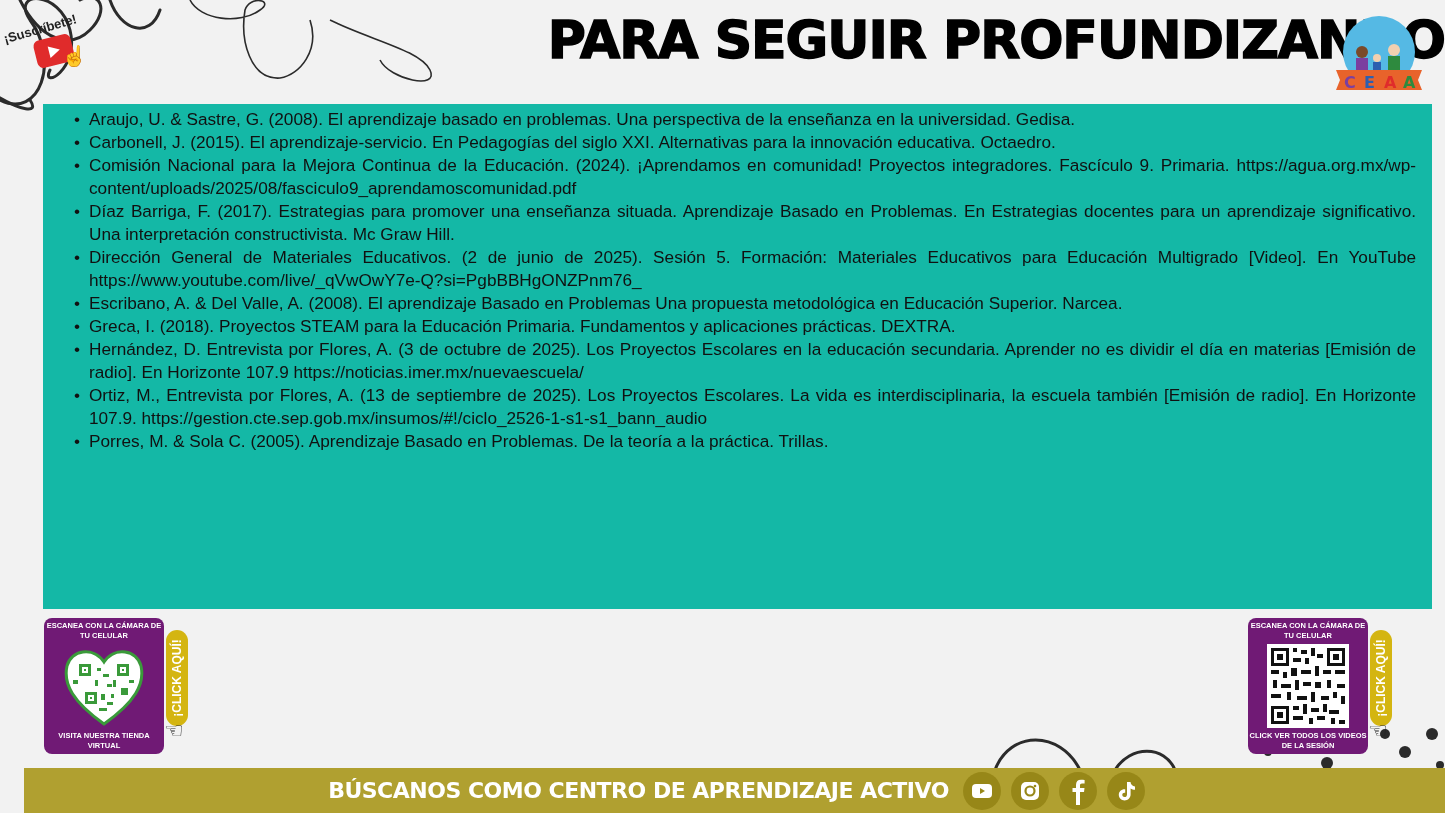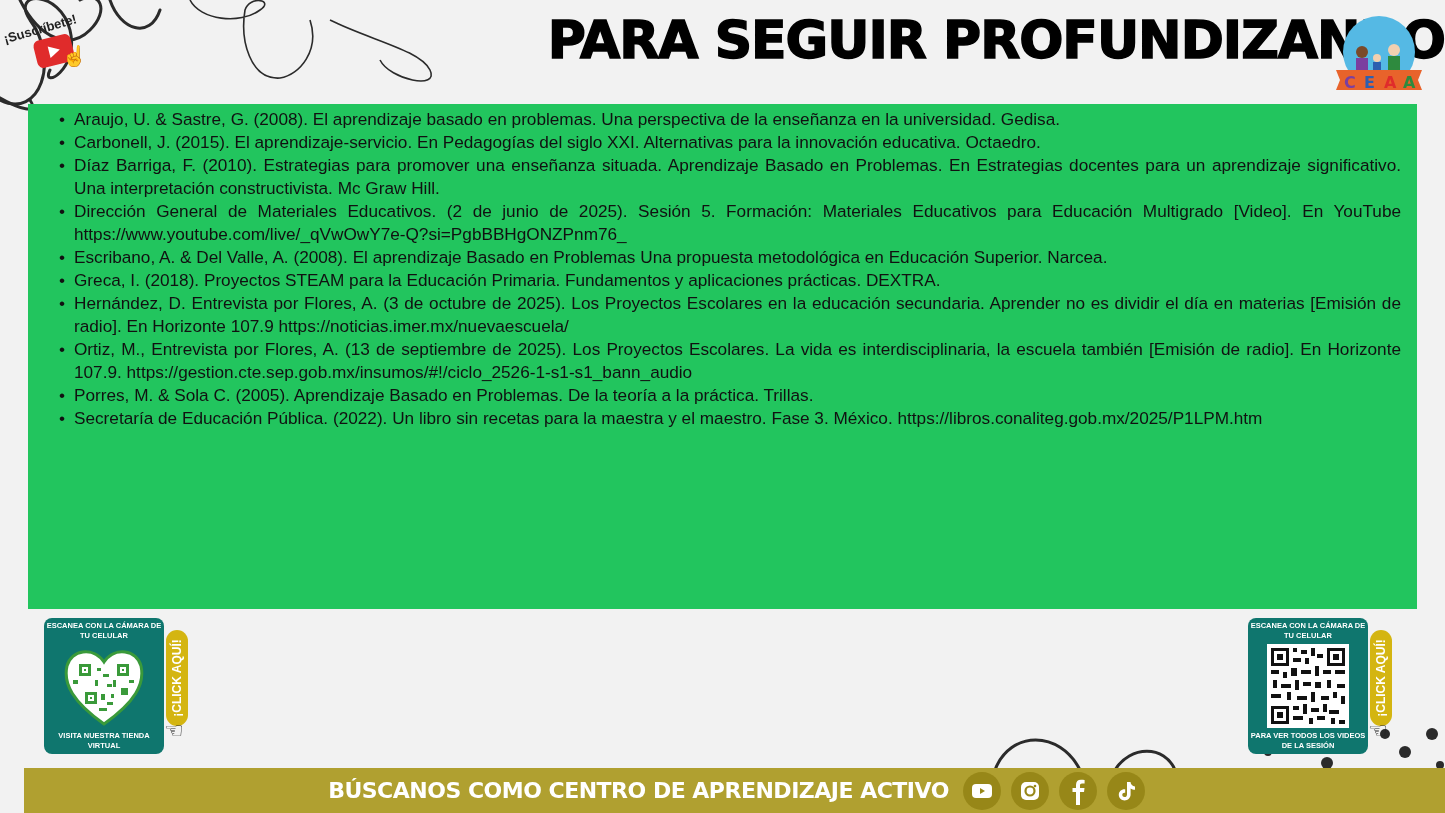--- a/index.html
+++ b/index.html
@@ -5,25 +5,25 @@
   * { box-sizing: border-box; margin: 0; padding: 0; }
   html, body { width: 1445px; height: 813px; overflow: hidden; }
   body { background: #f2f2f2; position: relative; font-family: "Liberation Sans", sans-serif; color: #111; }
   .doodles { position: absolute; left: 0; top: 0; width: 1445px; height: 813px; pointer-events: none; }
   .title { position: absolute; left: 0; right: 0; top: 10px; text-align: right; font-family: "DejaVu Sans", sans-serif; font-weight: 900; font-size: 52px; letter-spacing: -1px; color: #000; -webkit-text-stroke: 1.5px #000; }
   .subscribe { position: absolute; left: 2px; top: 18px; width: 100px; height: 60px; }
   .subscribe-text { position: absolute; left: 0; top: 14px; font-size: 13px; font-weight: bold; transform: rotate(-16deg); transform-origin: left top; white-space: nowrap; color: #222; }
   .yt-btn { position: absolute; left: 33px; top: 19px; width: 38px; height: 28px; background: #e02b2b; border-radius: 6px; transform: rotate(-14deg); }
   .yt-btn::after { content: ""; position: absolute; left: 14px; top: 8px; border-left: 11px solid #fff; border-top: 6px solid transparent; border-bottom: 6px solid transparent; }
   .logo { position: absolute; left: 1332px; top: 12px; width: 94px; height: 86px; }
-  .refs { position: absolute; left: 28px; top: 104px; width: 1389px; height: 505px; background: #22c55e; padding: 4px 16px 0 46px; }
+  .refs { position: absolute; left: 43px; top: 104px; width: 1389px; height: 505px; background: #14b8a6; padding: 4px 16px 0 46px; }
   .refs ul { list-style: none; }
   .refs li { position: relative; font-family: "Liberation Sans", sans-serif; font-size: 17.2px; line-height: 23px; text-align: justify; color: #111; }
   .refs li::before { content: "•"; position: absolute; left: -15px; top: 0; }
-  .qr-card { position: absolute; top: 618px; width: 120px; height: 136px; background: #0f766e; border-radius: 8px; color: #fff; text-align: center; font-weight: bold; font-size: 7.5px; line-height: 10px; padding-top: 3px; }
+  .qr-card { position: absolute; top: 618px; width: 120px; height: 136px; background: #701a75; border-radius: 8px; color: #fff; text-align: center; font-weight: bold; font-size: 7.5px; line-height: 10px; padding-top: 3px; }
   .qr-card .top { display: block; }
   .qr-card .bottom { position: absolute; bottom: 3px; left: 0; right: 0; }
   .click-pill { position: absolute; top: 630px; width: 22px; height: 96px; background: #d4b511; border-radius: 11px; display: flex; align-items: center; justify-content: center; }
   .click-pill span { display: block; transform: rotate(-90deg); white-space: nowrap; color: #fff; font-weight: bold; font-size: 12px; }
   .qr-box { position: absolute; left: 19px; top: 26px; width: 82px; height: 84px; background: #fff; }
   .hand { position: absolute; font-size: 22px; color: #222; }
   .footer { position: absolute; left: 0; top: 768px; width: 1445px; height: 45px; background: #b0a030; display: flex; align-items: center; justify-content: center; gap: 10px; padding-right: 20px; margin-left: 24px; }
   .footer-text { color: #fff; font-family: "DejaVu Sans", sans-serif; font-weight: bold; font-size: 22px; letter-spacing: -0.5px; margin-right: 4px; }
   .social { width: 38px; height: 38px; border-radius: 50%; background: #978718; display: flex; align-items: center; justify-content: center; }
 </style>
@@ -76,28 +76,28 @@
   <text x="12" y="76" font-family="DejaVu Sans, sans-serif" font-weight="bold" font-size="16" fill="#7b3fa0">C</text>
   <text x="32" y="76" font-family="DejaVu Sans, sans-serif" font-weight="bold" font-size="16" fill="#2d5fb0">E</text>
   <text x="52" y="76" font-family="DejaVu Sans, sans-serif" font-weight="bold" font-size="16" fill="#e02b2b">A</text>
   <text x="71" y="76" font-family="DejaVu Sans, sans-serif" font-weight="bold" font-size="16" fill="#2e8a3e">A</text>
 </svg>
 
 <section class="refs">
   <ul>
     <li>Araujo, U. &amp; Sastre, G. (2008). El aprendizaje basado en problemas. Una perspectiva de la enseñanza en la universidad. Gedisa.</li>
     <li>Carbonell, J. (2015). El aprendizaje-servicio. En Pedagogías del siglo XXI. Alternativas para la innovación educativa. Octaedro.</li>
-    <li>Díaz Barriga, F. (2010). Estrategias para promover una enseñanza situada. Aprendizaje Basado en Problemas. En Estrategias docentes para un aprendizaje significativo. Una interpretación constructivista. Mc Graw Hill.</li>
+    <li>Comisión Nacional para la Mejora Continua de la Educación. (2024). ¡Aprendamos en comunidad! Proyectos integradores. Fascículo 9. Primaria. https://agua.org.mx/wp-content/uploads/2025/08/fasciculo9_aprendamoscomunidad.pdf</li>
+    <li>Díaz Barriga, F. (2017). Estrategias para promover una enseñanza situada. Aprendizaje Basado en Problemas. En Estrategias docentes para un aprendizaje significativo. Una interpretación constructivista. Mc Graw Hill.</li>
     <li>Dirección General de Materiales Educativos. (2 de junio de 2025). Sesión 5. Formación: Materiales Educativos para Educación Multigrado [Video]. En YouTube https://www.youtube.com/live/_qVwOwY7e-Q?si=PgbBBHgONZPnm76_</li>
     <li>Escribano, A. &amp; Del Valle, A. (2008). El aprendizaje Basado en Problemas Una propuesta metodológica en Educación Superior. Narcea.</li>
     <li>Greca, I. (2018). Proyectos STEAM para la Educación Primaria. Fundamentos y aplicaciones prácticas. DEXTRA.</li>
     <li>Hernández, D. Entrevista por Flores, A. (3 de octubre de 2025). Los Proyectos Escolares en la educación secundaria. Aprender no es dividir el día en materias [Emisión de radio]. En Horizonte 107.9 https://noticias.imer.mx/nuevaescuela/</li>
     <li>Ortiz, M., Entrevista por Flores, A. (13 de septiembre de 2025). Los Proyectos Escolares. La vida es interdisciplinaria, la escuela también [Emisión de radio]. En Horizonte 107.9. https://gestion.cte.sep.gob.mx/insumos/#!/ciclo_2526-1-s1-s1_bann_audio</li>
     <li>Porres, M. &amp; Sola C. (2005). Aprendizaje Basado en Problemas. De la teoría a la práctica. Trillas.</li>
-    <li>Secretaría de Educación Pública. (2022). Un libro sin recetas para la maestra y el maestro. Fase 3. México. https://libros.conaliteg.gob.mx/2025/P1LPM.htm</li>
   </ul>
 </section>
 
 <div class="qr-card" style="left:44px;">
   <span class="top">ESCANEA CON LA CÁMARA DE TU CELULAR</span>
   <svg class="qr-box" viewBox="0 0 82 84" style="background:transparent;">
     <path d="M41 80 C10 58 0 40 4 22 C8 6 30 2 41 18 C52 2 74 6 78 22 C82 40 72 58 41 80 Z" fill="#fff" stroke="#3a9a3a" stroke-width="3"></path>
     <g fill="#3a9a3a">
       <rect x="16" y="20" width="12" height="12"></rect>
         <rect x="19" y="23" width="6" height="6" fill="#fff"></rect>
@@ -175,21 +175,21 @@
         <rect x="44" y="64" width="8" height="4"></rect>
         <rect x="56" y="60" width="4" height="8"></rect>
         <rect x="62" y="66" width="10" height="4"></rect>
       <rect x="26" y="72" width="10" height="4"></rect>
         <rect x="42" y="74" width="4" height="6"></rect>
         <rect x="50" y="72" width="8" height="4"></rect>
         <rect x="64" y="74" width="4" height="6"></rect>
         <rect x="72" y="76" width="6" height="4"></rect>
     </g>
   </svg>
-  <span class="bottom">PARA VER TODOS LOS VIDEOS DE LA SESIÓN</span>
+  <span class="bottom">CLICK VER TODOS LOS VIDEOS DE LA SESIÓN</span>
 </div>
 <div class="click-pill" style="left:1370px;">
   <span>¡CLICK AQUÍ!</span>
 </div>
 <span class="hand" style="left:1368px; top:718px;">☜</span>
 
 <footer class="footer">
   <span class="footer-text">BÚSCANOS COMO CENTRO DE APRENDIZAJE ACTIVO</span>
   <a class="social">
     <svg width="24" height="24" viewBox="0 0 24 24">

